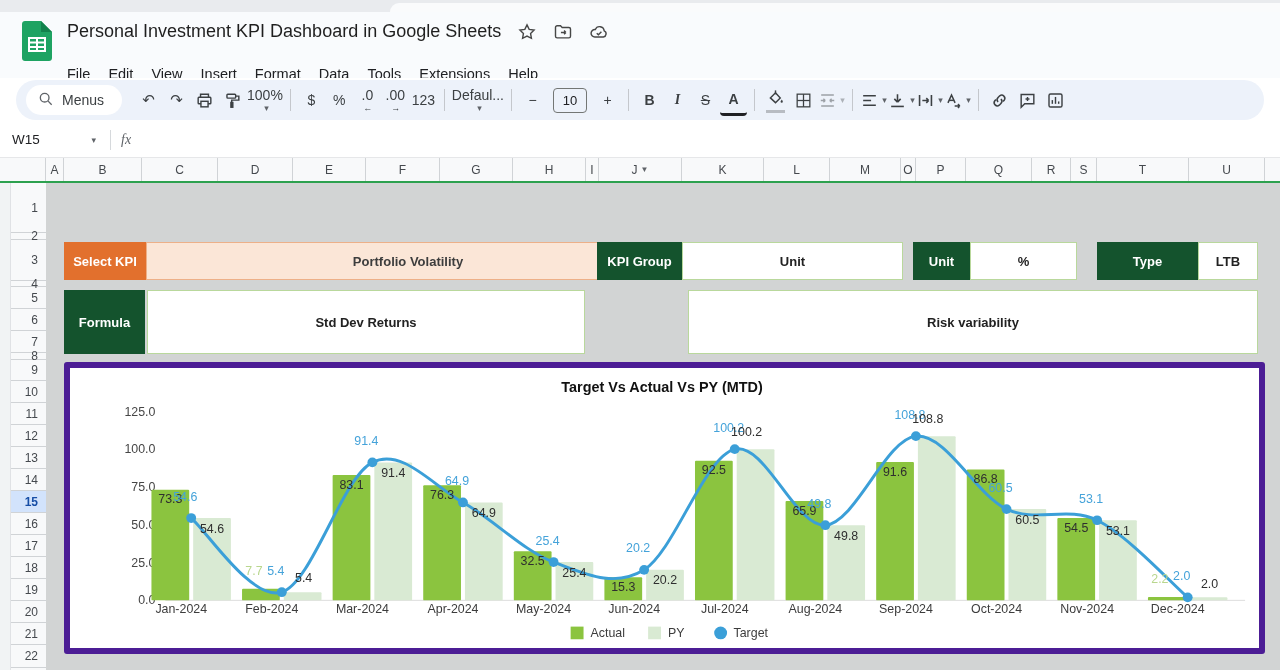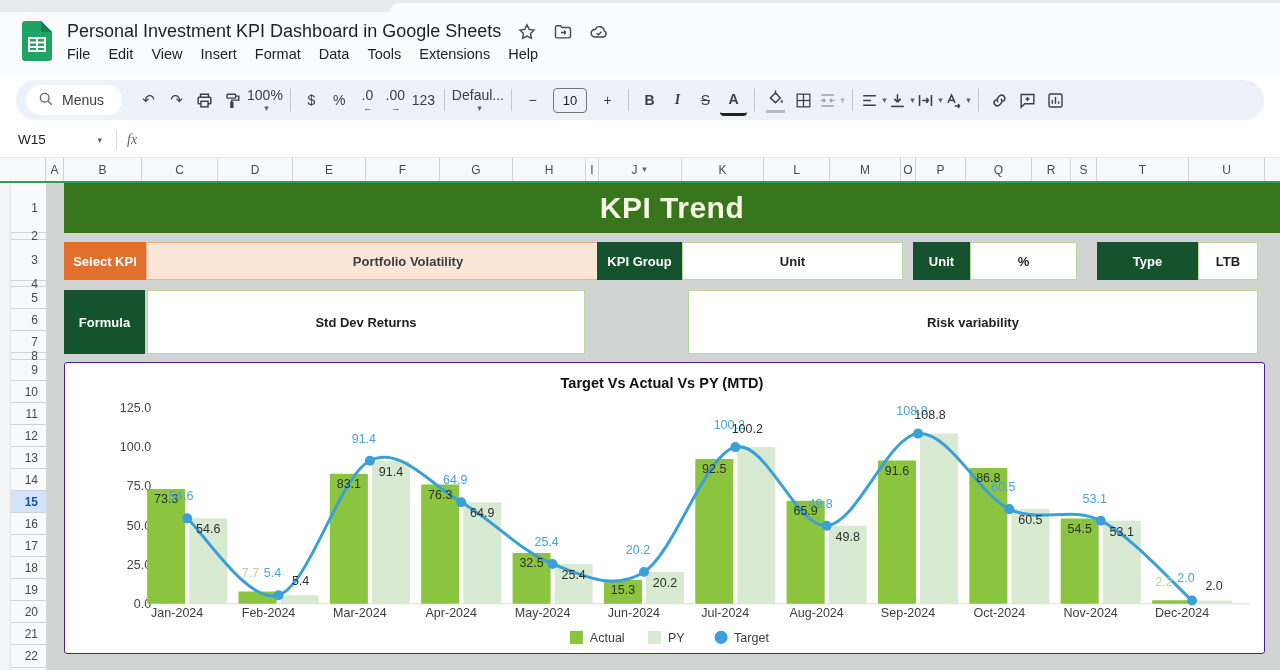--- a/index.html
+++ b/index.html
@@ -4,21 +4,21 @@
 <style>
   html,body{margin:0;padding:0;background:#fff;}
   .screen{position:relative;width:1280px;height:670px;background:#fff;overflow:hidden;
           font-family:"Liberation Sans",sans-serif;-webkit-font-smoothing:antialiased;}
   
   .topstrip{position:absolute;left:0;top:0;width:100%;height:12px;background:#e9ebee;}
   .topstrip-tab{position:absolute;left:390px;top:3px;right:0;height:9px;background:#fafbfc;border-radius:12px 0 0 0;}
   
   .appbar{position:absolute;top:12px;left:0;right:0;height:66px;background:#f9fbfd;display:flex;}
   .logo{margin:9px 15px 0 22px;flex:0 0 auto;}
-  .title-block{display:flex;flex-direction:column;}
+  .title-block{display:flex;flex-direction:column;gap:20px;}
   .title-row{display:flex;align-items:center;gap:16px;margin-top:9px;}
   .doc-title{font-size:18px;color:#1f1f1f;}
   .hicon{display:flex;align-items:center;}
   .hicon svg{width:20px;height:20px;}
   .menubar{display:flex;font-size:14.5px;color:#202124;margin-top:3px;margin-left:-9px;}
   .menu-item{padding:1px 9px;border-radius:4px;cursor:pointer;}
   
   .toolbar-wrap{position:absolute;top:78px;left:0;right:0;height:44px;background:#fff;}
   .toolbar{position:absolute;top:2px;left:16px;width:1248px;height:40px;background:#edf2fa;border-radius:20px;
            display:flex;align-items:center;padding:0 10px;box-sizing:border-box;gap:1px;}
@@ -34,21 +34,21 @@
            justify-content:center;font-size:13px;color:#202124;margin:0 6px;}
   .bold-b{font-weight:bold;}
   .ital-i{font-style:italic;font-family:"Liberation Serif",serif;font-weight:bold;}
   .strike-s{text-decoration:line-through;}
   .tc-a{font-weight:bold;border-bottom:3px solid #202124;line-height:14px;}
   .fill-under{border-bottom:3px solid #b8bcc2;line-height:16px;display:inline-block;}
   .disabled{opacity:.45;}
   .smallarrow{font-size:9px;color:#3c4043;margin-left:1px;}
   
   .formulabar{position:absolute;top:122px;left:0;right:0;height:36px;background:#fff;display:flex;align-items:center;
-              border-bottom:1px solid #e6e7e9;box-sizing:border-box;padding-left:6px;}
+              border-bottom:1px solid #e6e7e9;box-sizing:border-box;}
   .namebox{width:96px;padding-left:12px;font-size:13.5px;color:#202124;display:flex;justify-content:space-between;
            align-items:center;box-sizing:border-box;}
   .fb-divider{width:1px;height:20px;background:#d6d9dc;margin:0 10px 0 14px;}
   .fx{font-style:italic;color:#5f6368;font-size:14px;font-family:"Liberation Serif",serif;}
   
   .colheaders{position:absolute;top:158px;left:0;right:0;height:25px;display:flex;background:#f8f9fa;
               border-bottom:2px solid #2da14f;box-sizing:border-box;}
   .corner{width:46px;border-right:1px solid #d0d3d6;box-sizing:border-box;}
   .colh{display:flex;align-items:center;justify-content:center;font-size:12px;color:#45494e;
         border-right:1px solid #d0d3d6;box-sizing:border-box;overflow:hidden;gap:3px;}
@@ -64,21 +64,21 @@
   .banner{position:absolute;left:18px;top:0;width:1216px;height:50px;background:#38761d;display:flex;align-items:center;
           justify-content:center;color:#f7f5e4;font-size:30px;font-weight:bold;letter-spacing:.5px;}
   .cellbox{position:absolute;display:flex;align-items:center;justify-content:center;box-sizing:border-box;
            font-size:13px;font-weight:bold;}
   .orange{background:#e2702d;color:#fff;}
   .glabel{background:#14532d;color:#fff;}
   .wcell{background:#fff;border:1px solid #b9d89c;color:#222;}
   .dropdown{background:#fbe6d7;border:1px solid #edb088;color:#3d3d3d;}
   .dd-caret{position:absolute;right:12px;color:#e2692c;font-size:11px;}
   .chartbox{position:absolute;left:18px;top:179px;width:1201px;height:292px;background:#fff;
-            border:1px solid #4c1d95;border-radius:3px;box-sizing:border-box;}
+            border:6px solid #4c1d95;border-radius:3px;box-sizing:border-box;}
   .chartbox svg{position:absolute;left:0;top:0;width:100%;height:100%;}
   .ctitle{font-size:14.5px;font-weight:bold;fill:#111;}
   .ax{font-size:12.5px;fill:#464646;}
   .cat{font-size:12.5px;fill:#3c3c3c;}
   .lb{font-size:12.5px;}
   .lb-dark{fill:#2f2f2f;}
   .lb-green{fill:#b9d78e;}
   .lb-blue{fill:#45a3da;}
   .leg{font-size:12.5px;fill:#3c3c3c;}
 </style>
@@ -366,21 +366,20 @@
       <div class="rowh" style="height: 22px;">16</div>
       <div class="rowh" style="height: 22px;">17</div>
       <div class="rowh" style="height: 22px;">18</div>
       <div class="rowh" style="height: 22px;">19</div>
       <div class="rowh" style="height: 22px;">20</div>
       <div class="rowh" style="height: 22px;">21</div>
       <div class="rowh" style="height: 23px;">22</div>
     </div>
 
   <div class="sheet">
-    <div class="banner">KPI Trend</div>
 
     <div class="cellbox orange" style="left:18px;top:59px;width:82px;height:38px;">Select KPI</div>
     <div class="cellbox dropdown" style="left:100px;top:59px;width:524px;height:38px;">
       <span>Portfolio Volatility</span>
       <span class="dd-caret">▼</span>
     </div>
     <div class="cellbox glabel" style="left:551px;top:59px;width:85px;height:38px;">KPI Group</div>
     <div class="cellbox wcell" style="left:636px;top:59px;width:221px;height:38px;">Unit</div>
     <div class="cellbox glabel" style="left:867px;top:59px;width:57px;height:38px;">Unit</div>
     <div class="cellbox wcell" style="left:924px;top:59px;width:107px;height:38px;">%</div>

